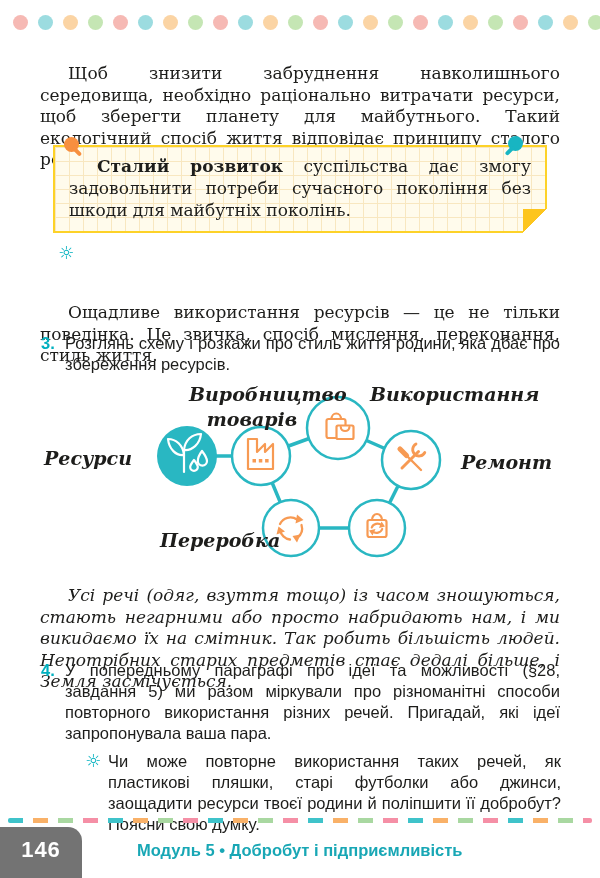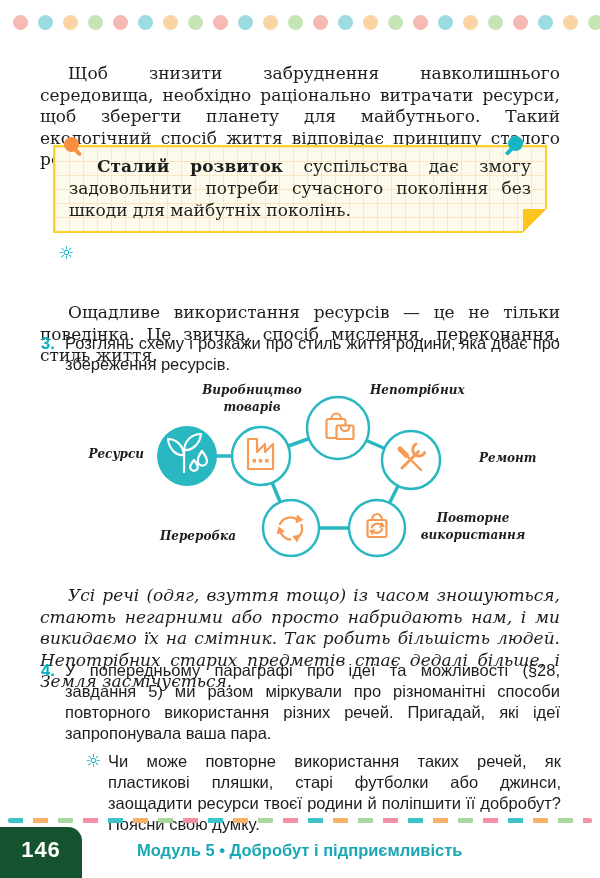--- a/index.html
+++ b/index.html
@@ -42,36 +42,36 @@
   
   .task{position:absolute;left:40px;width:520px;padding-left:25px;box-sizing:border-box;
         font-family:"Liberation Sans",sans-serif;font-size:16.5px;line-height:21px;text-align:justify;}
   .task3{top:333px;}
   .task4{top:660px;}
   .task-num{position:absolute;left:1px;top:0;color:#00b0bf;font-weight:bold;}
   
   .diagram{position:absolute;left:0;top:378px;width:600px;height:192px;}
   .diagram svg{position:absolute;left:0;top:0;}
   .dlabel{position:absolute;font-family:"DejaVu Serif",serif;font-style:italic;font-weight:bold;
-          font-size:12px;line-height:17px;}
+          font-size:19px;line-height:25px;}
   .lab-production{left:189px;top:4px;width:126px;text-align:center;}
   .lab-usage{left:370px;top:4px;width:160px;}
-  .lab-resources{left:44px;top:68px;width:100px;text-align:right;}
-  .lab-repair{left:479px;top:72px;width:100px;}
+  .lab-resources{left:38px;top:68px;width:100px;text-align:center;}
+  .lab-repair{left:461px;top:72px;width:100px;}
   .lab-reuse{left:406px;top:132px;width:134px;text-align:center;}
   .lab-recycling{left:160px;top:150px;width:96px;text-align:left;}
   
   .dash-sep{position:absolute;left:8px;top:818px;width:584px;height:4.5px;border-radius:2px;
     background:repeating-linear-gradient(90deg,
       #3fc3ca 0 15px,transparent 15px 25px,
       #f9b168 25px 40px,transparent 40px 50px,
       #a9d8a1 50px 65px,transparent 65px 75px,
       #f58fa6 75px 90px,transparent 90px 100px);}
   
-  .footer-tab{position:absolute;left:0;top:827px;width:82px;height:51px;background:#14532d;
+  .footer-tab{position:absolute;left:0;top:827px;width:82px;height:51px;background:#737373;
       border-radius:0 14px 0 0;display:flex;align-items:center;justify-content:center;}
   .footer-num{color:#ffffff;font-family:"Liberation Sans",sans-serif;font-weight:bold;
       font-size:22px;letter-spacing:1px;margin-top:-6px;}
   .footer-title{position:absolute;left:137px;top:841px;color:#18a7b5;
       font-family:"Liberation Sans",sans-serif;font-weight:bold;font-size:16.5px;text-align:center;}
 </style>
 </head>
 <body>
 
 <div class="page">
@@ -185,23 +185,22 @@
         <rect x="367.5" y="142" width="19" height="17" rx="2"></rect>
         <path d="M371.8 149.5 A6 5.5 0 0 1 381.5 147"></path>
         <polygon points="381.5,143.5 385,148.5 379,150" fill="#f79a53" stroke="none"></polygon>
         <path d="M382.2 151 A6 5.5 0 0 1 372.5 153.5"></path>
         <polygon points="372.5,157.5 369,152.5 375.5,151" fill="#f79a53" stroke="none"></polygon>
       </g>
     </svg>
 
     <div class="dlabel lab-resources">Ресурси</div>
     <div class="dlabel lab-production">Виробництво товарів</div>
-    <div class="dlabel lab-usage">Непотрібних</div>
+    <div class="dlabel lab-usage">Використання</div>
     <div class="dlabel lab-repair">Ремонт</div>
-    <div class="dlabel lab-reuse">Повторне використання</div>
     <div class="dlabel lab-recycling">Переробка</div>
   </div>
 
   <p class="para p3">Усі речі (одяг, взуття тощо) із часом зношуються, стають негарними або просто набридають нам, і ми викидаємо їх на смітник. Так робить більшість людей. Непотрібних старих предметів стає дедалі більше, і Земля засмічується.</p>
 
   <div class="task task4">
     <span class="task-num">4.</span>
     <span>У попередньому параграфі про ідеї та можливості (§28, завдання 5) ми разом міркували про різноманітні способи повторного використання різних речей. Пригадай, які ідеї запропонувала ваша пара.</span>
   </div>
 

